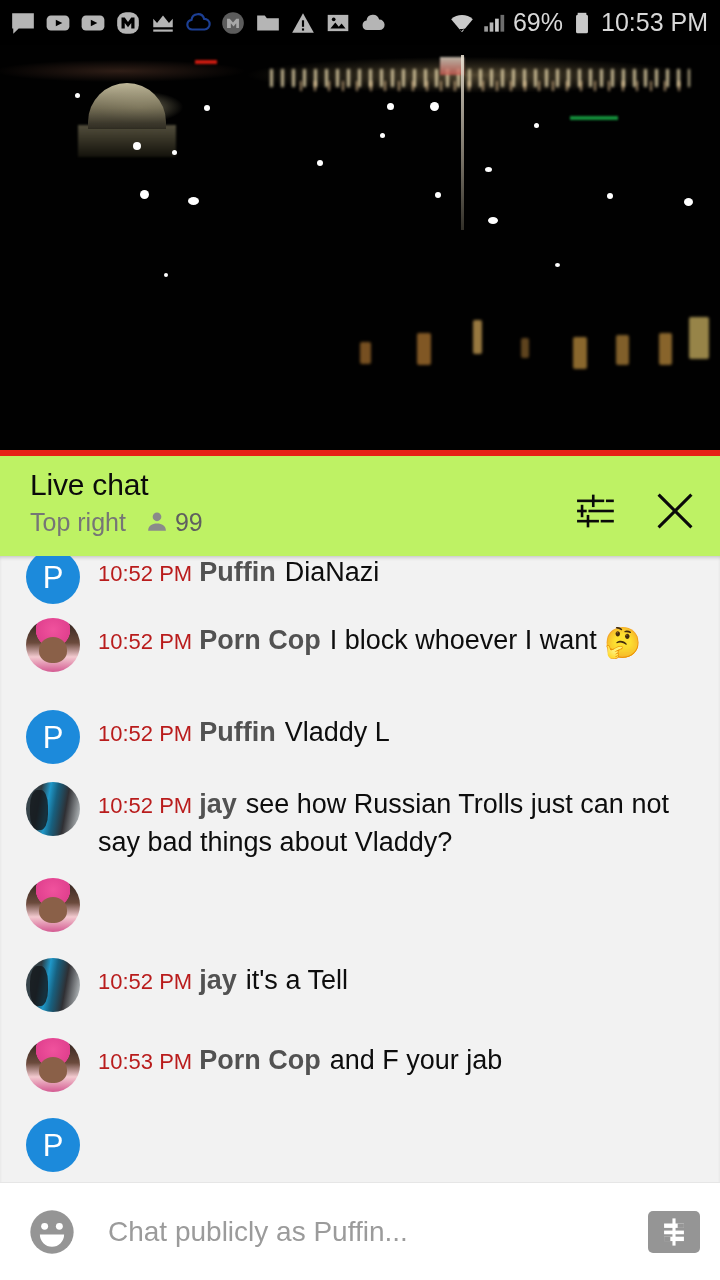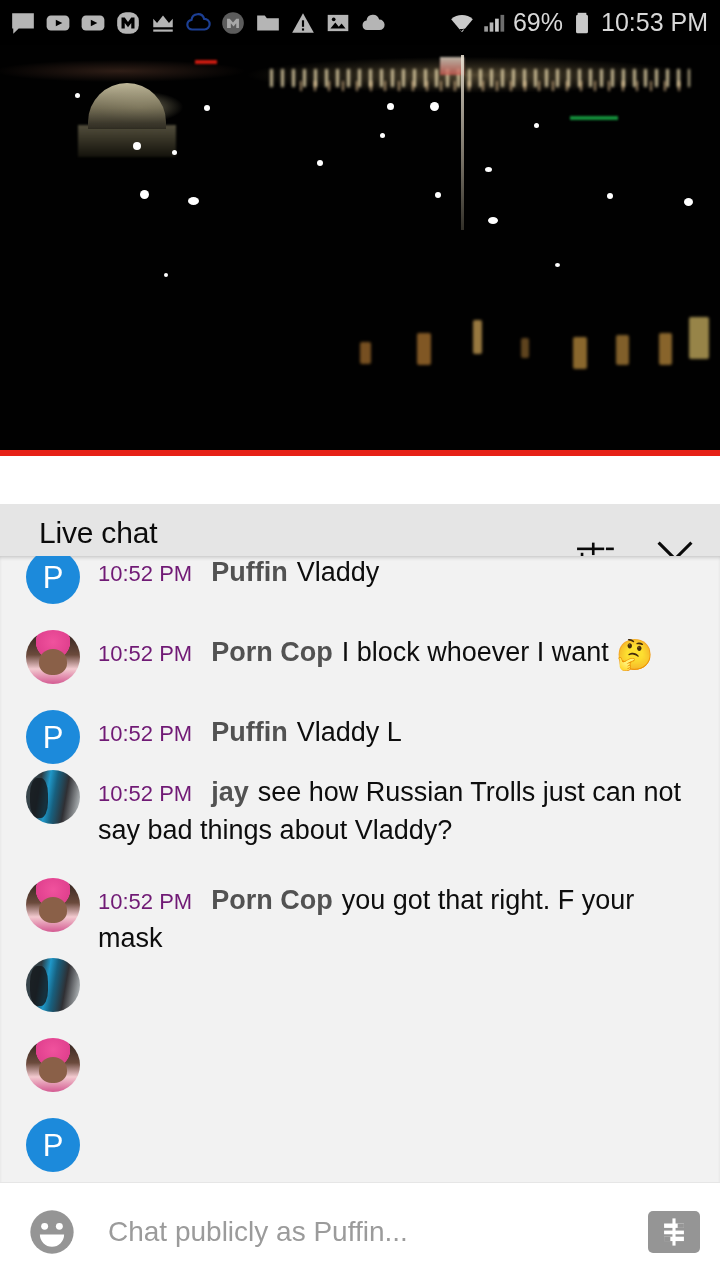--- a/index.html
+++ b/index.html
@@ -157,26 +157,25 @@
     width: 720px; height: 6px;
     background: #e62117;
   }
 
   
   #chat-header {
     position: absolute;
     top: 456px; left: 0;
     width: 720px;
     height: 100px;
-    background: #e5e5e5;
+    background: #bef264;
     box-sizing: border-box;
-    padding: 10px 22px 0 39px;
+    padding: 10px 22px 0 30px;
     display: flex;
     align-items: flex-start;
-    margin-top: 48px;
   }
   #chat-header-text { flex: 1; }
   #chat-title {
     font-size: 30px;
     color: #0b0b0b;
     font-weight: normal;
     line-height: 38px;
     letter-spacing: -0.2px;
   }
   #chat-subrow {
@@ -269,23 +268,23 @@
   .msg-body {
     margin-left: 18px;
     padding-top: 6px;
     font-size: 27px;
     line-height: 36px;
     color: #0d0d0d;
     word-wrap: break-word;
     flex: 1;
   }
   .ts {
-    color: #701a75;
+    color: #b91c1c;
     font-size: 22px;
-    margin-right: 19px;
+    margin-right: 7px;
   }
   .author {
     color: #525252;
     font-weight: bold;
     margin-right: 9px;
   }
   .body-text {
     color: #0d0d0d;
   }
   .emoji {
@@ -491,45 +490,46 @@
       </svg>
     </div>
   </div>
 
   <div id="chat-list">
 
   <div class="msg" style="position: absolute; top: -8px; left: 0px;">
         <div class="avatar letter" style="background: rgb(28, 138, 219);">
           <span>P</span>
         </div>
-        <div class="msg-body"><span class="ts">10:52 PM</span><span class="author">Puffin</span><span class="body-text">Vladdy</span></div>
-      </div>
-      <div class="msg" style="position: absolute; top: 72px; left: 0px;">
+        <div class="msg-body"><span class="ts">10:52 PM</span><span class="author">Puffin</span><span class="body-text">DiaNazi</span></div>
+      </div>
+      <div class="msg" style="position: absolute; top: 60px; left: 0px;">
         <div class="avatar photo-porncop"></div>
         <div class="msg-body"><span class="ts">10:52 PM</span><span class="author">Porn Cop</span><span class="body-text">I block whoever I want</span> <span class="emoji">🤔</span></div>
       </div>
       <div class="msg" style="position: absolute; top: 152px; left: 0px;">
         <div class="avatar letter" style="background: rgb(28, 138, 219);">
           <span>P</span>
         </div>
         <div class="msg-body"><span class="ts">10:52 PM</span><span class="author">Puffin</span><span class="body-text">Vladdy L</span></div>
       </div>
-      <div class="msg" style="position: absolute; top: 212px; left: 0px;">
+      <div class="msg" style="position: absolute; top: 224px; left: 0px;">
         <div class="avatar photo-jay"></div>
         <div class="msg-body"><span class="ts">10:52 PM</span><span class="author">jay</span><span class="body-text">see how Russian Trolls just can not say bad things about Vladdy?</span></div>
       </div>
       <div class="msg" style="position: absolute; top: 320px; left: 0px;">
         <div class="avatar photo-porncop"></div>
-        <div class="msg-body"><span class="ts">10:52 PM</span><span class="author">Porn Cop</span><span class="body-text">you got that right. F your mask</span></div>
       </div>
       <div class="msg" style="position: absolute; top: 400px; left: 0px;">
         <div class="avatar photo-jay"></div>
+        <div class="msg-body"><span class="ts">10:52 PM</span><span class="author">jay</span><span class="body-text">it's a Tell</span></div>
       </div>
       <div class="msg" style="position: absolute; top: 480px; left: 0px;">
         <div class="avatar photo-porncop"></div>
+        <div class="msg-body"><span class="ts">10:53 PM</span><span class="author">Porn Cop</span><span class="body-text">and F your jab</span></div>
       </div>
       <div class="msg" style="position: absolute; top: 560px; left: 0px;">
         <div class="avatar letter" style="background: rgb(28, 138, 219);">
           <span>P</span>
         </div>
       </div>
     </div>
 
   <div id="input-bar">
     <svg width="52" height="52" viewBox="0 0 24 24">

